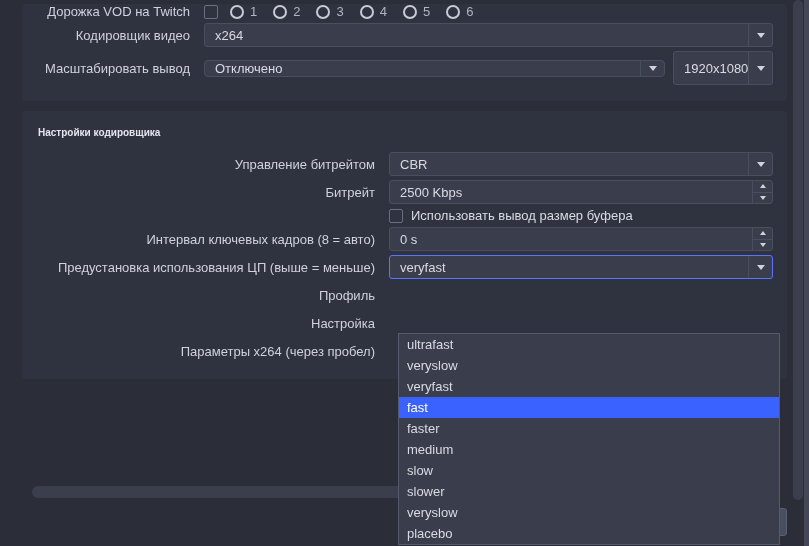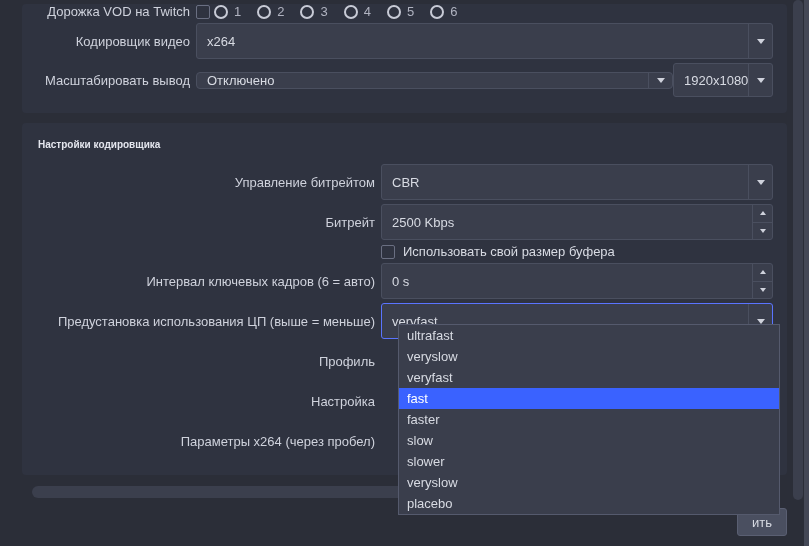--- a/index.html
+++ b/index.html
@@ -23,35 +23,36 @@
   .section-title {
     color: #e4e6ee;
     font-size: 10px;
     font-weight: 600;
     padding: 6px 0 10px 2px;
   }
   .row {
     display: flex;
     align-items: center;
     margin: 4px 0;
+    gap: 8px;
   }
   .label {
     width: 345px;
     text-align: right;
     color: #cfd2dc;
     padding-right: 6px;
     flex: 0 0 345px;
   }
   .controls { flex: 1; display: flex; gap: 8px; align-items: center; }
   .select, .text-input {
     background: #3a3e4c;
     border: 1px solid #4a4f5f;
     border-radius: 3px;
     color: #d8dbe3;
-    height: 36px;
+    height: 24px;
     display: flex;
     align-items: center;
     padding: 0 10px;
     position: relative;
     flex: 1;
   }
   .select.active { border: 1px solid #5a74ff; }
   .select .arrow-box, .res-select .arrow-box, .scale-select .arrow-box {
     position: absolute;
     right: 0; top: 0; bottom: 0;
@@ -130,21 +131,21 @@
     display: flex;
     align-items: center;
     padding: 16px 10px;
     position: relative;
     width: 100px;
     flex: 0 0 100px;
   }
   .dropdown {
     position: absolute;
     left: 398px;
-    top: 324px;
+    top: 333px;
     width: 382px;
     background: #3a3e4c;
     border: 1px solid #555a6d;
     z-index: 10;
   }
   .dropdown-item {
     padding: 3px 8px;
     color: #d8dbe3;
     cursor: pointer;
   }
@@ -267,26 +268,26 @@
             <div class="arrow-down-sm"></div>
           </div>
       </div>
     </div>
   </div>
 
   <div class="row">
     <div class="label"></div>
     <div class="controls">
       <div class="checkbox"></div>
-      <span>Использовать свой размер буфера</span>
-    </div>
-  </div>
-
-  <div class="row">
-    <div class="label">Интервал ключевых кадров (6 = авто)</div>
+      <span>Использовать вывод размер буфера</span>
+    </div>
+  </div>
+
+  <div class="row">
+    <div class="label">Интервал ключевых кадров (8 = авто)</div>
     <div class="select">
       <span>0 s</span>
       <div class="spinner-box">
         <div class="spin-up">
             <div class="arrow-up-sm"></div>
           </div>
         <div class="spin-down">
             <div class="arrow-down-sm"></div>
           </div>
       </div>
@@ -318,20 +319,21 @@
     <div class="select" style="visibility:hidden;"></div>
   </div>
 </div>
 
 <div class="dropdown" id="preset-dropdown">
     <div class="dropdown-item">ultrafast</div>
     <div class="dropdown-item">veryslow</div>
     <div class="dropdown-item">veryfast</div>
     <div class="dropdown-item selected">fast</div>
     <div class="dropdown-item">faster</div>
+    <div class="dropdown-item">medium</div>
     <div class="dropdown-item">slow</div>
     <div class="dropdown-item">slower</div>
     <div class="dropdown-item">veryslow</div>
     <div class="dropdown-item">placebo</div>
   </div>
 
 <div class="scroll-track"></div>
 
 <div class="button-bar">
   <div class="btn">

